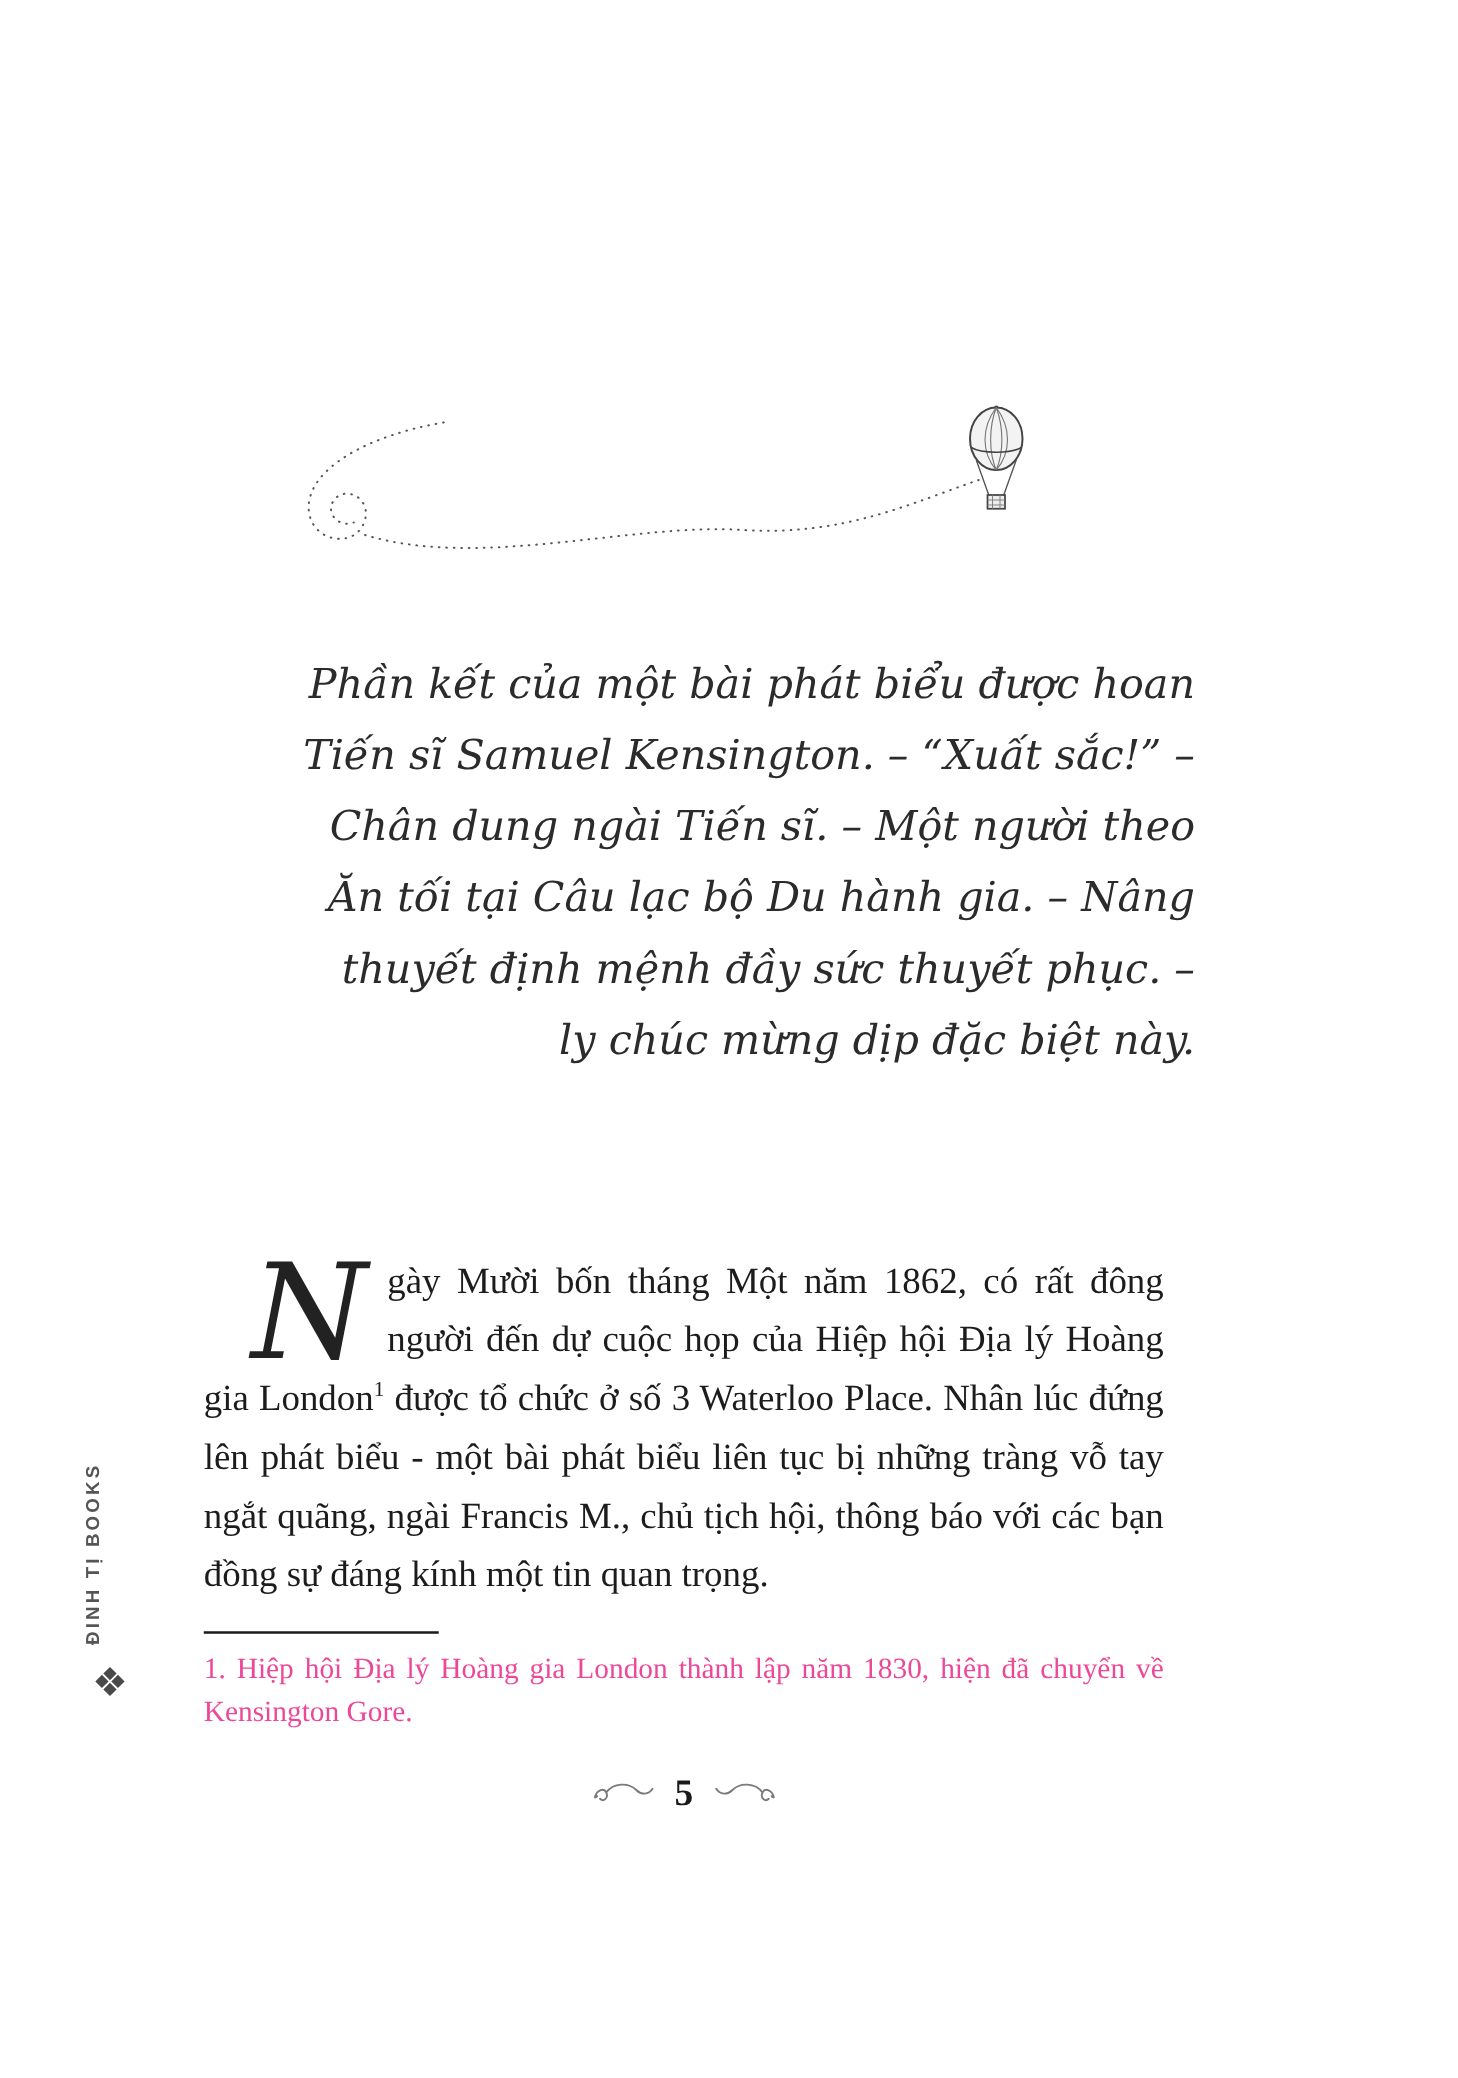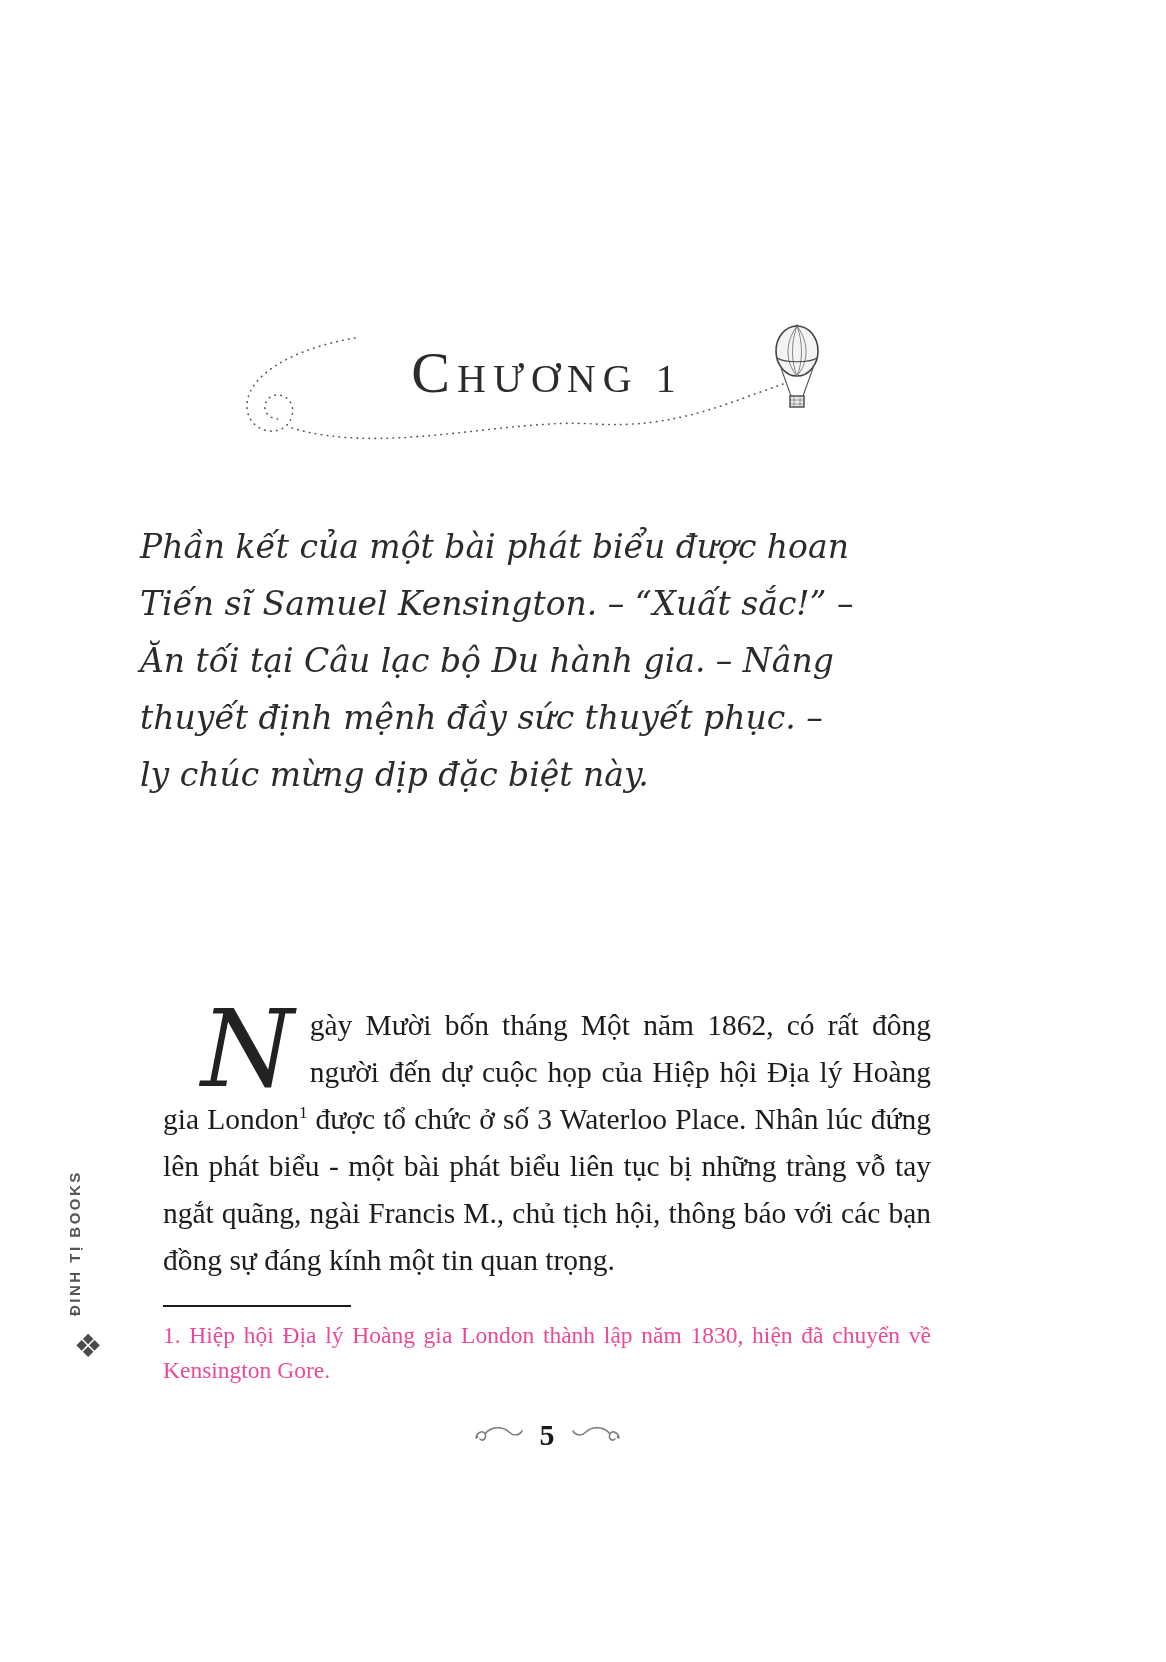--- a/index.html
+++ b/index.html
@@ -44,21 +44,21 @@
     width: 64px;
     height: 96px;
   }
 
   
   .summary {
     position: absolute;
     left: 140px;
     top: 518px;
     width: 816px;
-    text-align: left;
+    text-align: right;
     font-family: "DejaVu Serif", serif;
     font-style: italic;
     font-size: 33px;
     line-height: 57px;
     color: #2b2b2b;
   }
 
   
   .body-text {
     position: absolute;
@@ -151,40 +151,40 @@
     width: 52px;
     height: 22px;
   }
   .footer-flourish.mirrored { transform: scaleX(-1); }
 </style>
 </head>
 <body>
 
 <div class="page">
 
-  <h1 class="chapter-title">CHƯƠNG 1</h1>
 
   <svg class="flourish-line" viewBox="0 0 565 122" aria-hidden="true">
     <path d="M120,8 C60,18 10,45 12,78 C14,104 50,110 57,86 C62,66 38,58 31,72 C26,83 38,92 48,88" fill="none" stroke="#555" stroke-width="1.6" stroke-linecap="round" stroke-dasharray="0.5 5.5"></path>
     <path d="M57,98 C150,126 270,88 360,94 C440,99 495,72 548,54" fill="none" stroke="#555" stroke-width="1.6" stroke-linecap="round" stroke-dasharray="0.5 5.5"></path>
   </svg>
 
   <svg class="balloon" viewBox="0 0 64 96" aria-hidden="true">
     <circle cx="32" cy="4" r="1.6" fill="#444"></circle>
     <ellipse cx="32" cy="29" rx="21" ry="25" fill="#f3f3f3" stroke="#444" stroke-width="1.6"></ellipse>
     <path d="M32,4 C20,20 20,40 32,54 M32,4 C44,20 44,40 32,54 M32,4 C26,20 26,40 32,54 M32,4 C38,20 38,40 32,54" fill="none" stroke="#777" stroke-width="0.9"></path>
     <path d="M12,36 C20,41 44,41 52,36" fill="none" stroke="#444" stroke-width="1.2"></path>
     <path d="M16,46 L26,74 M48,46 L38,74" stroke="#555" stroke-width="1.1"></path>
     <rect x="25" y="74" width="14" height="11" fill="#ededed" stroke="#444" stroke-width="1.4"></rect>
     <path d="M25,78 h14 M25,82 h14 M29,74 v11 M35,74 v11" stroke="#777" stroke-width="0.7"></path>
   </svg>
 
   <section class="summary">
     <div>Phần kết của một bài phát biểu được hoan</div>
     <div>Tiến sĩ Samuel Kensington. – “Xuất sắc!” –</div>
+    <div>Chân dung ngài Tiến sĩ. – Một người theo</div>
     <div>Ăn tối tại Câu lạc bộ Du hành gia. – Nâng</div>
     <div>thuyết định mệnh đầy sức thuyết phục. –</div>
     <div>ly chúc mừng dịp đặc biệt này.</div>
   </section>
 
   <p class="body-text"><span class="dropcap">N</span><span>gày Mười bốn tháng Một năm 1862, có rất đông người đến dự cuộc họp của Hiệp hội Địa lý Hoàng gia London</span><sup>1</sup><span> được tổ chức ở số 3 Waterloo Place. Nhân lúc đứng lên phát biểu - một bài phát biểu liên tục bị những tràng vỗ tay ngắt quãng, ngài Francis M., chủ tịch hội, thông báo với các bạn đồng sự đáng kính một tin quan trọng.</span></p>
 
   <div class="footnote-rule"></div>
   <div class="footnote">1. Hiệp hội Địa lý Hoàng gia London thành lập năm 1830, hiện đã chuyển về Kensington Gore.</div>
 

